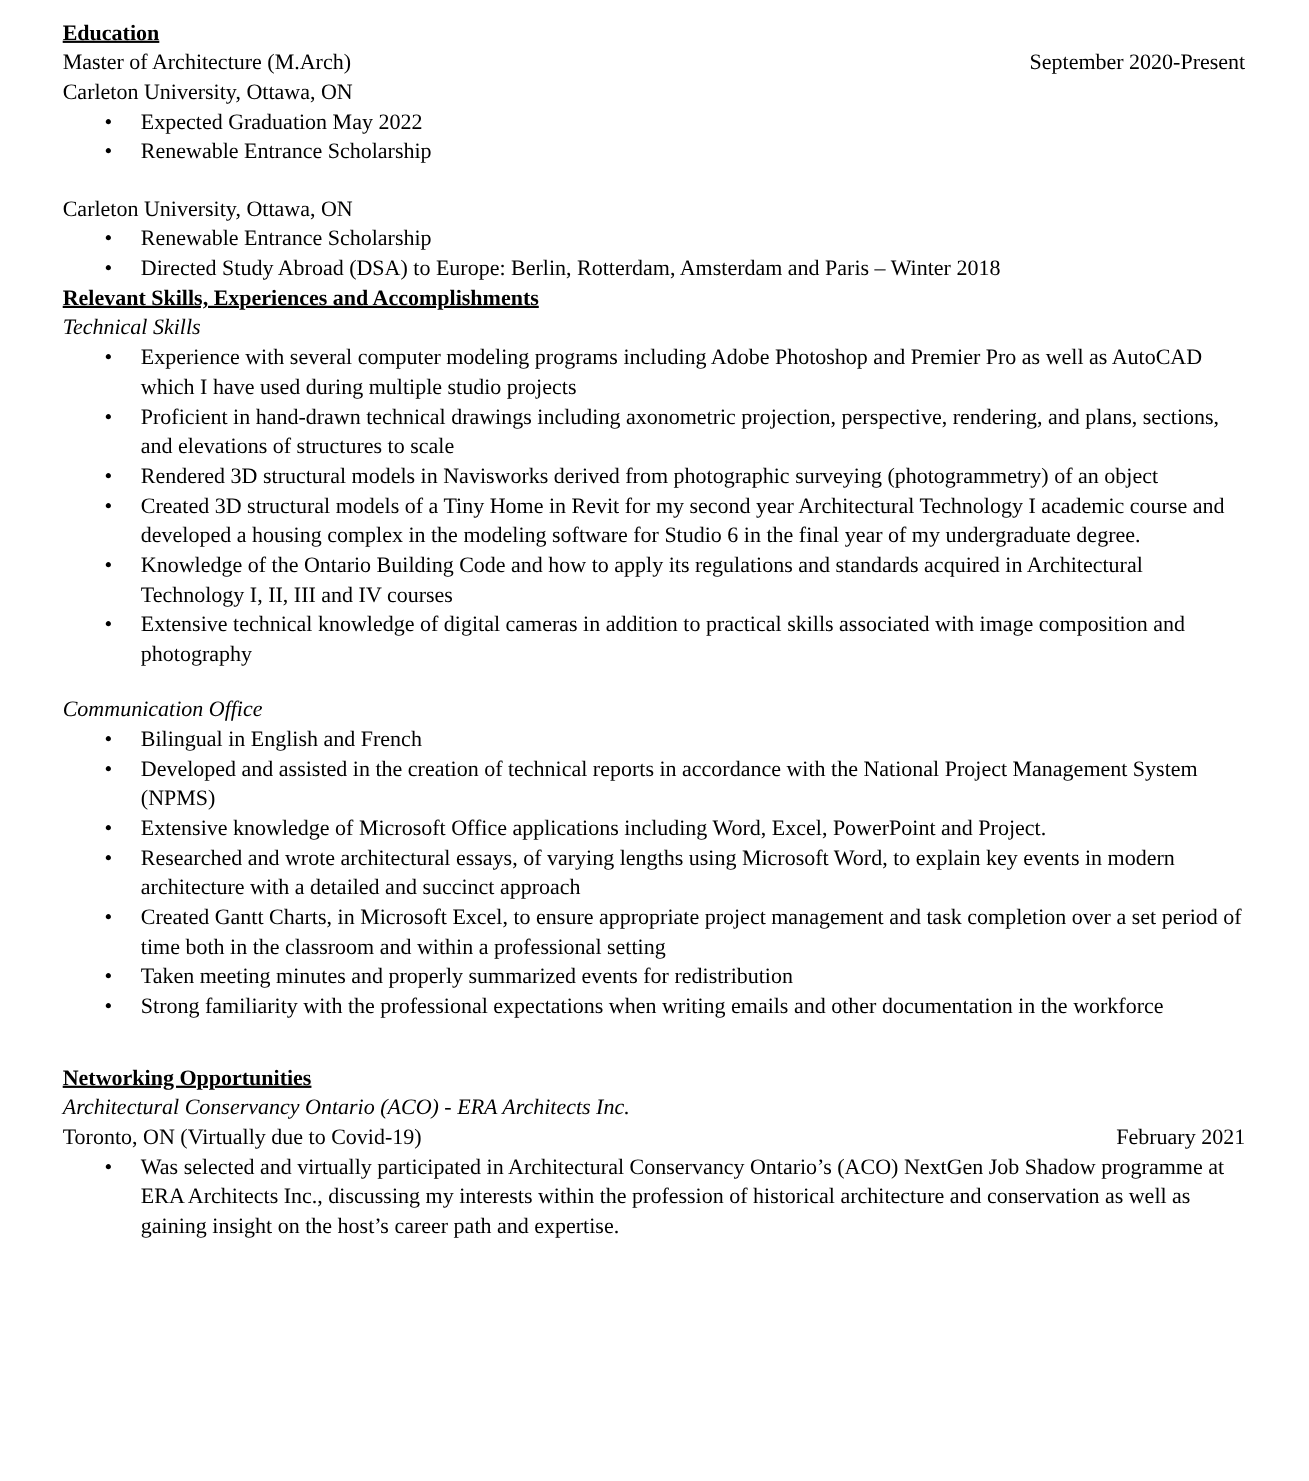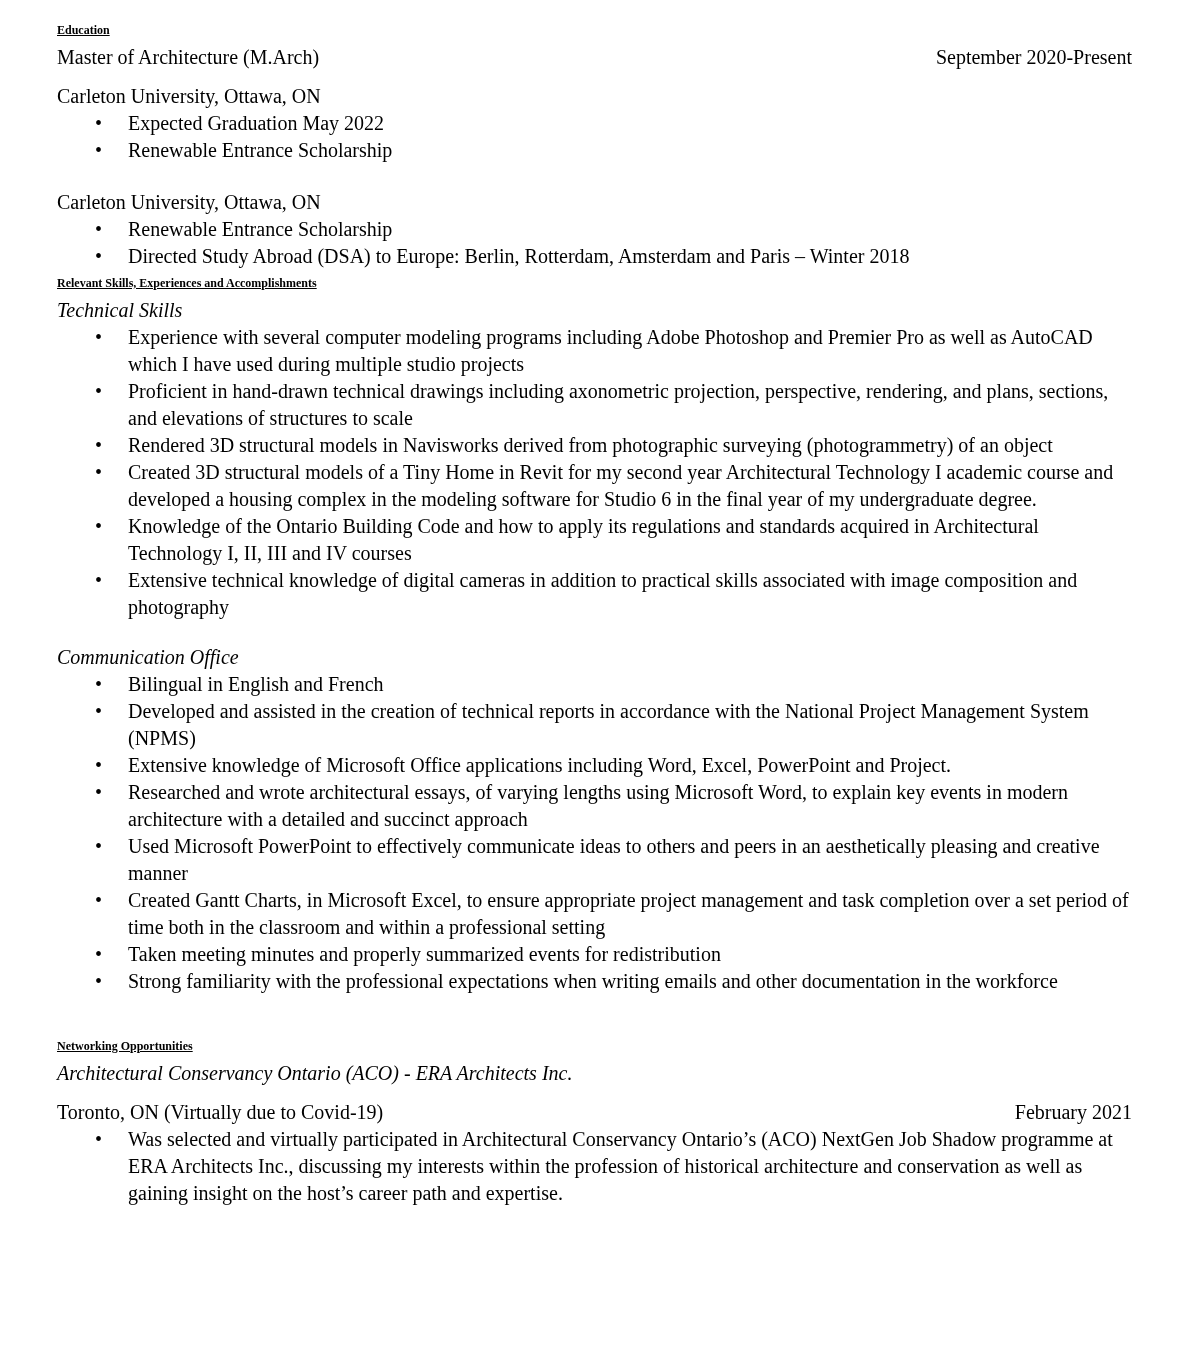--- a/index.html
+++ b/index.html
@@ -16,34 +16,34 @@
     color: #000000;
     overflow: hidden;
   }
   .page {
     box-sizing: border-box;
     width: 1190px;
     height: 1346px;
     padding: 17px 58px 0 57px;
   }
   .section-heading {
-    font-size: 12px;
+    font-size: 20px;
     font-weight: bold;
     text-decoration: underline;
     margin: 0;
     line-height: 27px;
   }
   .entry-header {
     display: flex;
     justify-content: space-between;
     align-items: baseline;
   }
   .entry-title { font-weight: normal; }
   .entry-date { font-weight: normal; white-space: nowrap; }
-  .subtitle { font-weight: normal; margin-top: 12px; }
+  .subtitle { font-weight: normal; }
   .italic-subheading { font-style: italic; }
   ul.bullets {
     margin: 0;
     padding: 0;
     list-style: none;
   }
   ul.bullets li {
     position: relative;
     padding-left: 71px;
   }
@@ -102,21 +102,20 @@
       </ul>
     </div>
 
     <div class="subsection">
       <div class="italic-subheading">Communication Office</div>
       <ul class="bullets">
         <li>Bilingual in English and French</li>
         <li>Developed and assisted in the creation of technical reports in accordance with the National Project Management System (NPMS)</li>
         <li>Extensive knowledge of Microsoft Office applications including Word, Excel, PowerPoint and Project.</li>
         <li>Researched and wrote architectural essays, of varying lengths using Microsoft Word, to explain key events in modern architecture with a detailed and succinct approach</li>
-        <li>Used Microsoft PowerPoint to effectively communicate ideas to others and peers in an aesthetically pleasing and creative manner</li>
         <li>Created Gantt Charts, in Microsoft Excel, to ensure appropriate project management and task completion over a set period of time both in the classroom and within a professional setting</li>
         <li>Taken meeting minutes and properly summarized events for redistribution</li>
         <li>Strong familiarity with the professional expectations when writing emails and other documentation in the workforce</li>
       </ul>
     </div>
   </section>
 
   <section class="section-networking">
     <h2 class="section-heading">Networking Opportunities</h2>
     <div class="italic-subheading">Architectural Conservancy Ontario (ACO) - ERA Architects Inc.</div>

